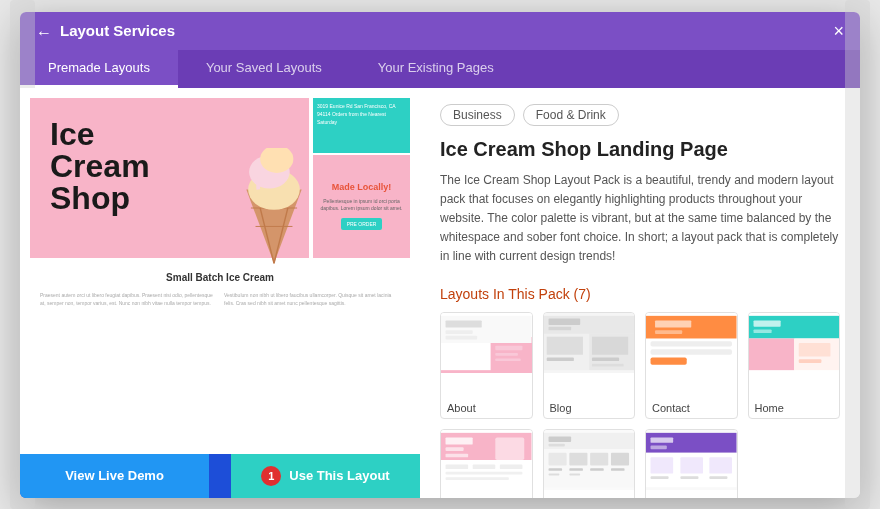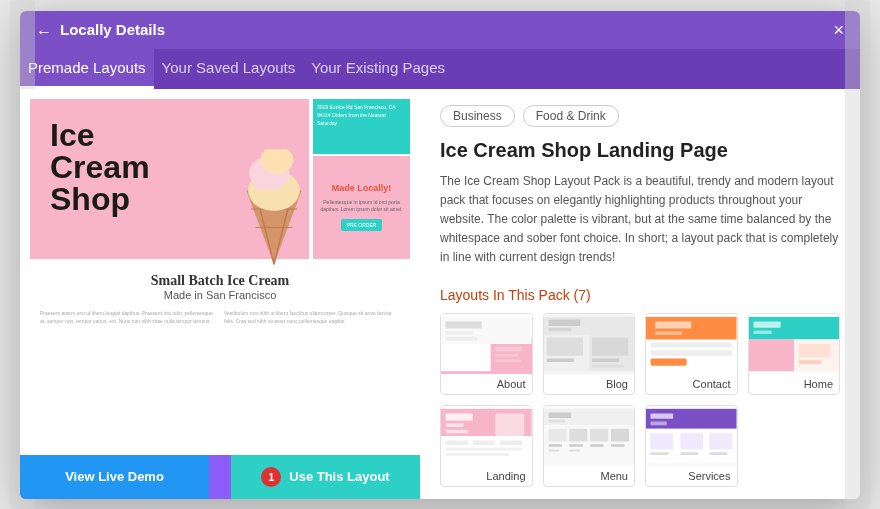--- a/index.html
+++ b/index.html
@@ -55,40 +55,40 @@
       font-size: 18px;
       cursor: pointer;
       line-height: 1;
     }
     .modal-tabs {
       background: #6b3db5;
       display: flex;
       gap: 0;
     }
     .tab {
-      padding: 10px 8px;
+      padding: 10px 28px;
       color: rgba(255,255,255,0.75);
-      font-size: 15px;
+      font-size: 13px;
       cursor: pointer;
       font-weight: 500;
       border-bottom: 3px solid transparent;
     }
     .tab.active {
       background: #7b4fc5;
       color: #fff;
       border-bottom: 3px solid #fff;
     }
     .modal-body {
       display: flex;
       height: 410px;
     }
     
     .left-panel {
       width: 400px;
-      background: #8b5cf6;
+      background: #1d4ed8;
       display: flex;
       flex-direction: column;
       overflow: hidden;
       position: relative;
     }
     .preview-image-area {
       flex: 1;
       background: #fff;
       display: flex;
       flex-direction: column;
@@ -173,23 +173,22 @@
       bottom: -10px;
       width: 70px;
       height: 120px;
     }
     .preview-title-section {
       padding: 8px 0 4px 0;
       text-align: center;
     }
     .preview-subtitle {
       font-weight: 700;
-      font-size: 14px;
+      font-size: 10px;
       color: #333;
-      font-family: Liberation Serif, serif;
     }
     .preview-sub2 {
       font-size: 11px;
       color: #555;
     }
     .preview-text-cols {
       display: flex;
       gap: 8px;
       width: 100%;
       padding: 0 10px;
@@ -296,21 +295,22 @@
     .layout-thumb-img {
       width: 100%;
       height: 60px;
       background: #f0f0f0;
       overflow: hidden;
     }
     .layout-thumb-label {
       padding: 4px 6px;
       font-size: 11px;
       color: #444;
-      text-align: right;
+      text-align: left;
+      margin-top: 25px;
     }
     
     .thumb-about { background: linear-gradient(#fff 0%, #fff 40%, #f8b4c8 40%); }
 
     
     .right-panel::-webkit-scrollbar { width: 4px; }
     .right-panel::-webkit-scrollbar-track { background: #f0f0f0; }
     .right-panel::-webkit-scrollbar-thumb { background: #ccc; border-radius: 2px; }
   </style>
 </head>
@@ -319,21 +319,21 @@
 <div class="modal-overlay">
 
   <div style="position:absolute;left:10px;top:0;width:25px;height:100%;background:#d0d0d0;border-radius:4px;opacity:0.4;"></div>
   <div style="position:absolute;right:10px;top:0;width:25px;height:100%;background:#d0d0d0;border-radius:4px;opacity:0.4;"></div>
 
   <div class="modal">
 
     <div class="modal-header">
       <div class="modal-header-left">
         <span class="back-icon">←</span>
-        <span class="modal-title">Locally Details</span>
+        <span class="modal-title">Layout Services</span>
       </div>
       <span class="close-icon">×</span>
     </div>
 
     <div class="modal-tabs">
       <div class="tab active">Premade Layouts</div>
       <div class="tab">Your Saved Layouts</div>
       <div class="tab">Your Existing Pages</div>
     </div>
 
@@ -376,21 +376,20 @@
                 <div class="preview-pink-block2">
                   <div class="made-locally">Made Locally!</div>
                   <div style="font-size:5px;color:#666;text-align:center;padding:2px 4px;line-height:1.4;">Pellentesque in ipsum id orci porta dapibus. Lorem ipsum dolor sit amet.</div>
                   <div class="order-btn">PRE ORDER</div>
                 </div>
               </div>
             </div>
 
             <div class="preview-title-section">
               <div class="preview-subtitle">Small Batch Ice Cream</div>
-              <div class="preview-sub2">Made in San Francisco</div>
             </div>
 
             <div class="preview-text-cols">
               <div class="preview-text-col">Praesent autem orci ut libero feugiat dapibus. Praesent nisi odio, pellentesque at, semper non, tempor varius, est. Nunc non nibh vitae nulla tempor tempus.</div>
               <div class="preview-text-col">Vestibulum non nibh ut libero faucibus ullamcorper. Quisque sit amet lacinia felis. Cras sed nibh sit amet nunc pellentesque sagittis.</div>
             </div>
           </div>
         </div>
 
         <div class="preview-buttons">

